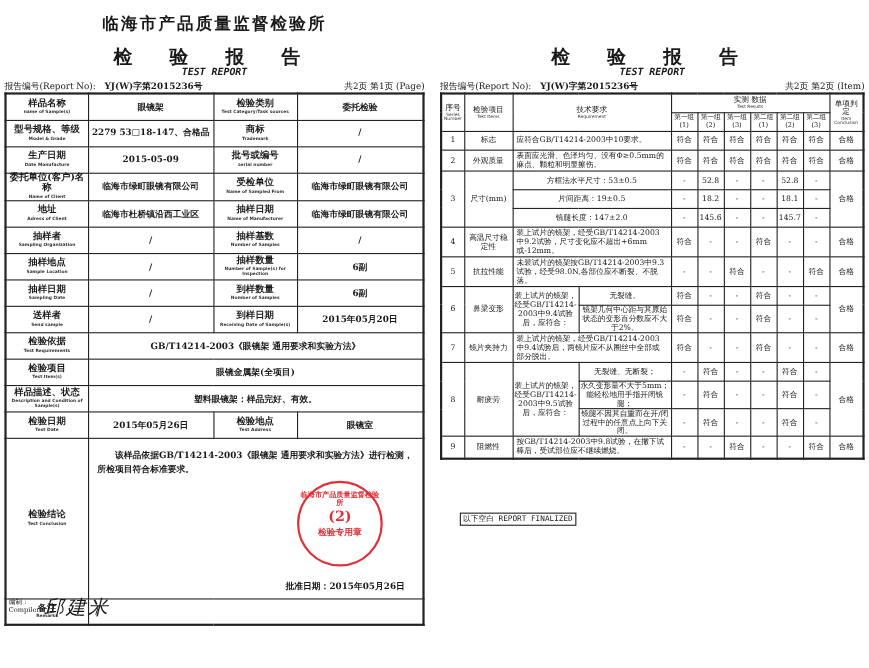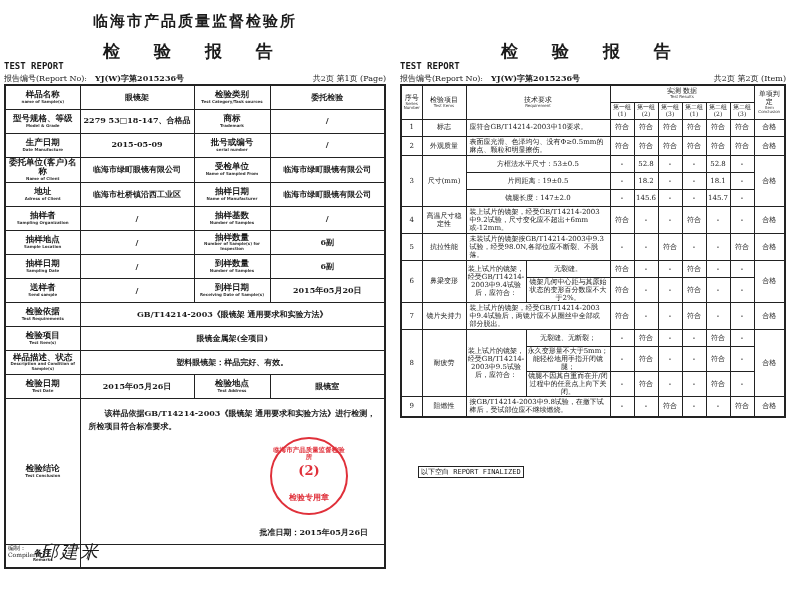--- a/index.html
+++ b/index.html
@@ -2,36 +2,36 @@
 <html><head>
 <meta charset="utf-8">
 <style>
   * { box-sizing: border-box; margin: 0; padding: 0; }
   body { width: 790px; height: 607px; background: #ffffff; font-family: "DejaVu Serif", serif; color: #1a1a1a; position: relative; overflow: hidden; }
   .page { position: absolute; top: 0; }
   #p1 { left: 4px; width: 382px; }
   #p2 { left: 400px; width: 386px; }
   .org { text-align: center; font-size: 15px; font-weight: bold; letter-spacing: 2px; position: absolute; top: 12px; width: 100%; }
   .title { text-align: center; font-size: 17px; font-weight: bold; letter-spacing: 14px; position: absolute; width: 100%; }
-  .subtitle { text-align: left; font-size: 9px; font-weight: bold; font-family: "DejaVu Sans Mono", monospace; position: absolute; width: 100%; }
+  .subtitle { text-align: center; font-size: 9px; font-weight: bold; font-family: "DejaVu Sans Mono", monospace; position: absolute; width: 100%; font-style: italic; }
   .meta { position: absolute; width: 100%; font-size: 8px; display: flex; justify-content: space-between; }
   .meta .l span.no { font-weight: bold; margin-left: 8px; }
   table { border-collapse: collapse; position: absolute; left: 0; width: 100%; }
   td { border: 1px solid #222; text-align: center; vertical-align: middle; font-size: 8px; line-height: 1.15; padding: 0 1px; }
   .en { display: block; font-size: 4px; font-family: "DejaVu Sans", sans-serif; color: #333; }
   .lab { font-size: 8.5px; }
   #t1 { top: 84px; border: 2px solid #222; }
   #t1 td { height: 24px; font-weight: bold; }
   #t1 tr.concl td { height: 146px; }
   #t1 td.cl { text-align: left; vertical-align: top; padding: 8px 4px 0 8px; position: relative; }
   .conc-text { text-indent: 2em; font-size: 8px; line-height: 1.7; }
   .stamp { position: absolute; right: 36px; top: 38px; width: 78px; height: 78px; border: 2px solid #e0303a; border-radius: 50%; color: #e0303a; text-align: center; }
   .stamp .ring { font-size: 6.5px; margin-top: 8px; letter-spacing: 0; }
   .stamp .num { font-size: 13px; margin-top: 2px; }
-  .stamp .seal { font-size: 8px; margin-top: 14px; }
+  .stamp .seal { font-size: 8px; margin-top: 0; }
   .appr { position: absolute; right: 16px; bottom: 6px; font-size: 8px; }
   .sigs { position: absolute; top: 540px; left: 4px; width: 380px; display: flex; justify-content: space-between; align-items: center; }
   .sig { display: flex; align-items: center; gap: 4px; }
   .sig .k { font-size: 6px; line-height: 1.1; }
   .sig .v { font-family: "DejaVu Serif", serif; font-style: italic; font-size: 18px; letter-spacing: 2px; }
   #t2 { top: 84px; border: 2px solid #222; }
   #t2 td { font-size: 7px; height: 17px; }
   #t2 td.req { text-align: left; padding: 1px 3px; }
   #t2 td.reqc { }
   .final { position: absolute; top: 466px; left: 18px; font-size: 7px; border: 1px solid #222; padding: 0 2px; font-family: "DejaVu Sans Mono", monospace; }

